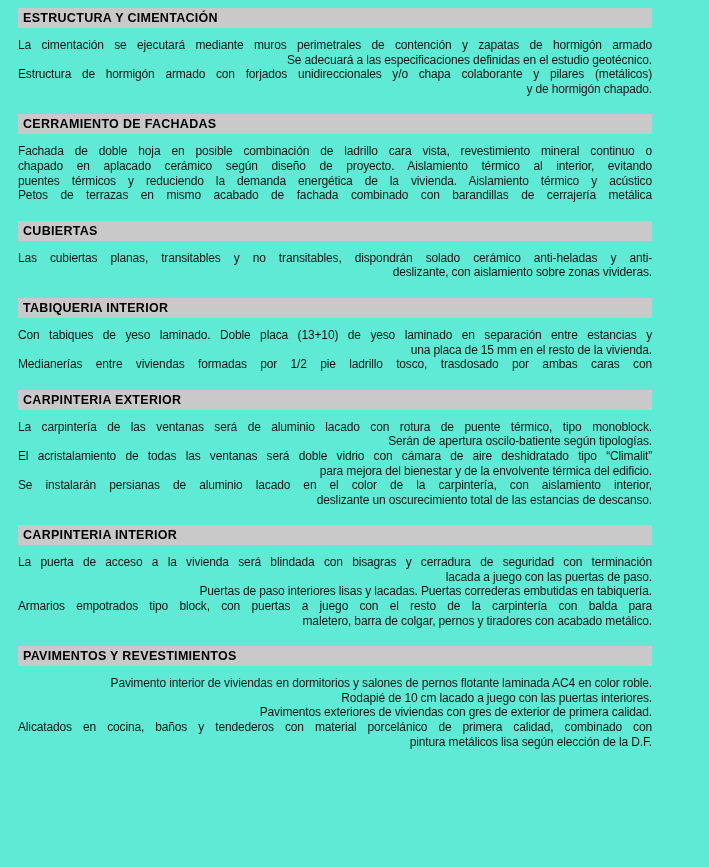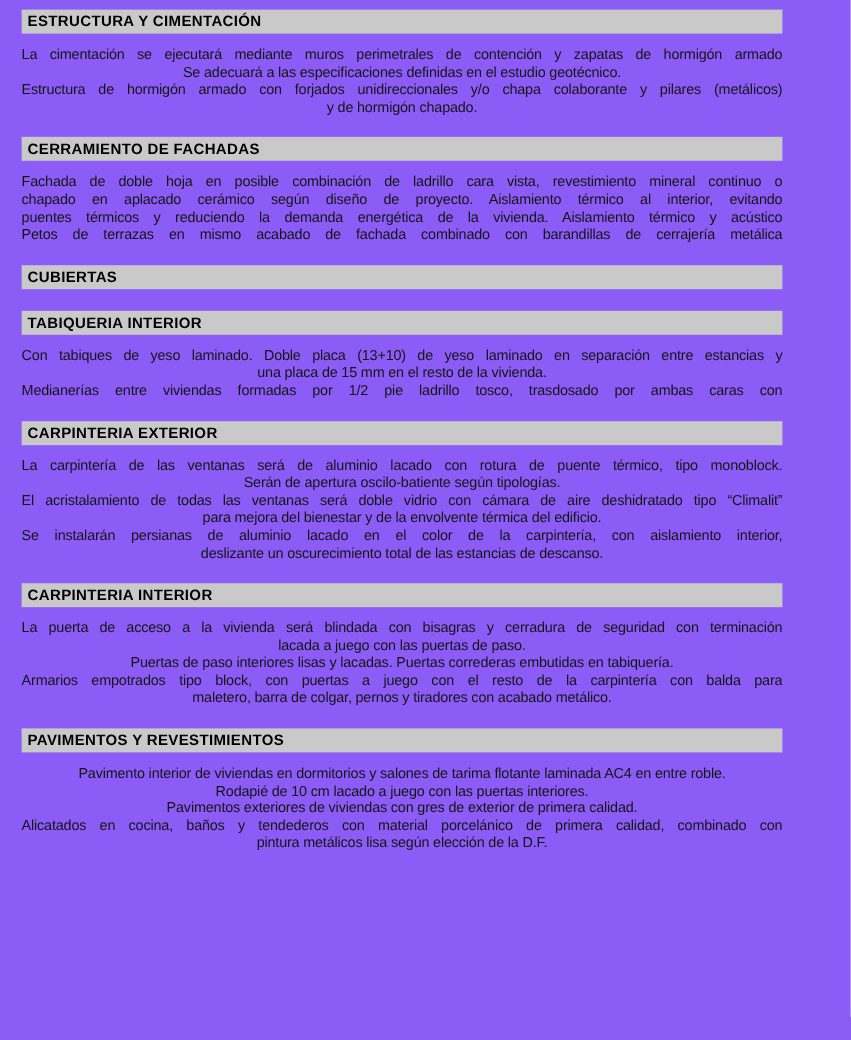--- a/index.html
+++ b/index.html
@@ -41,32 +41,32 @@
   }
   .section-body {
     width: 634px;
   }
   .line {
     width: 634px;
     font-size: 12px;
     line-height: 14.6px;
     letter-spacing: -0.15px;
     white-space: nowrap;
-    text-align: center;
+    text-align: right;
   }
   .line.j {
     text-align: justify;
     text-align-last: justify;
     -moz-text-align-last: justify;
   }
 </style>
 </head>
 <body>
 
-<div class="page" style="color: rgb(21, 21, 21); background: #8b5cf6;">
+<div class="page" style="color: rgb(21, 21, 21); background: #5eead4;">
   <div id="sections">
   <section class="section">
     <h2 class="section-header">
       <span class="section-title">ESTRUCTURA Y CIMENTACIÓN</span>
     </h2>
     <div class="section-body">
           <div class="line j">La cimentación se ejecutará mediante muros perimetrales de contención y zapatas de hormigón armado</div>
           <div class="line">Se adecuará a las especificaciones definidas en el estudio geotécnico.</div>
           <div class="line j">Estructura de hormigón armado con forjados unidireccionales y/o chapa colaborante y pilares (metálicos)</div>
           <div class="line">y de hormigón chapado.</div>
@@ -82,20 +82,24 @@
           <div class="line j">chapado en aplacado cerámico según diseño de proyecto. Aislamiento térmico al interior, evitando</div>
           <div class="line j">puentes térmicos y reduciendo la demanda energética de la vivienda. Aislamiento térmico y acústico</div>
           <div class="line j">Petos de terrazas en mismo acabado de fachada combinado con barandillas de cerrajería metálica</div>
         </div>
   </section>
 
   <section class="section">
     <h2 class="section-header">
       <span class="section-title">CUBIERTAS</span>
     </h2>
+    <div class="section-body">
+          <div class="line j">Las cubiertas planas, transitables y no transitables, dispondrán solado cerámico anti-heladas y anti-</div>
+          <div class="line">deslizante, con aislamiento sobre zonas vivideras.</div>
+        </div>
   </section>
 
   <section class="section">
     <h2 class="section-header">
       <span class="section-title">TABIQUERIA INTERIOR</span>
     </h2>
     <div class="section-body">
           <div class="line j">Con tabiques de yeso laminado. Doble placa (13+10) de yeso laminado en separación entre estancias y</div>
           <div class="line">una placa de 15 mm en el resto de la vivienda.</div>
           <div class="line j">Medianerías entre viviendas formadas por 1/2 pie ladrillo tosco, trasdosado por ambas caras con</div>
@@ -127,21 +131,21 @@
           <div class="line j">Armarios empotrados tipo block, con puertas a juego con el resto de la carpintería con balda para</div>
           <div class="line">maletero, barra de colgar, pernos y tiradores con acabado metálico.</div>
         </div>
   </section>
 
   <section class="section">
     <h2 class="section-header">
       <span class="section-title">PAVIMENTOS Y REVESTIMIENTOS</span>
     </h2>
     <div class="section-body">
-          <div class="line">Pavimento interior de viviendas en dormitorios y salones de tarima flotante laminada AC4 en entre roble.</div>
+          <div class="line">Pavimento interior de viviendas en dormitorios y salones de pernos flotante laminada AC4 en color roble.</div>
           <div class="line">Rodapié de 10 cm lacado a juego con las puertas interiores.</div>
           <div class="line">Pavimentos exteriores de viviendas con gres de exterior de primera calidad.</div>
           <div class="line j">Alicatados en cocina, baños y tendederos con material porcelánico de primera calidad, combinado con</div>
           <div class="line">pintura metálicos lisa según elección de la D.F.</div>
         </div>
   </section>
 </div>
 </div>
 
 </body></html>

